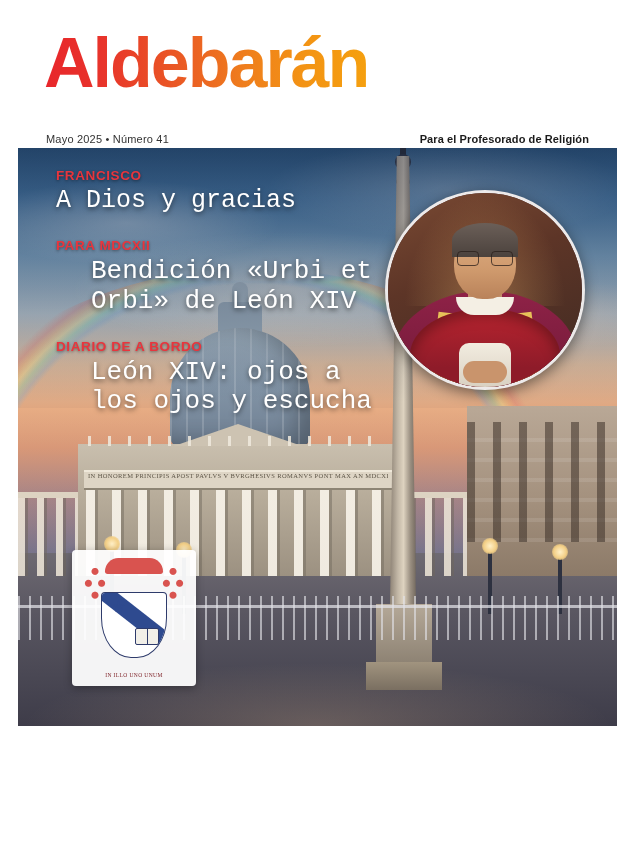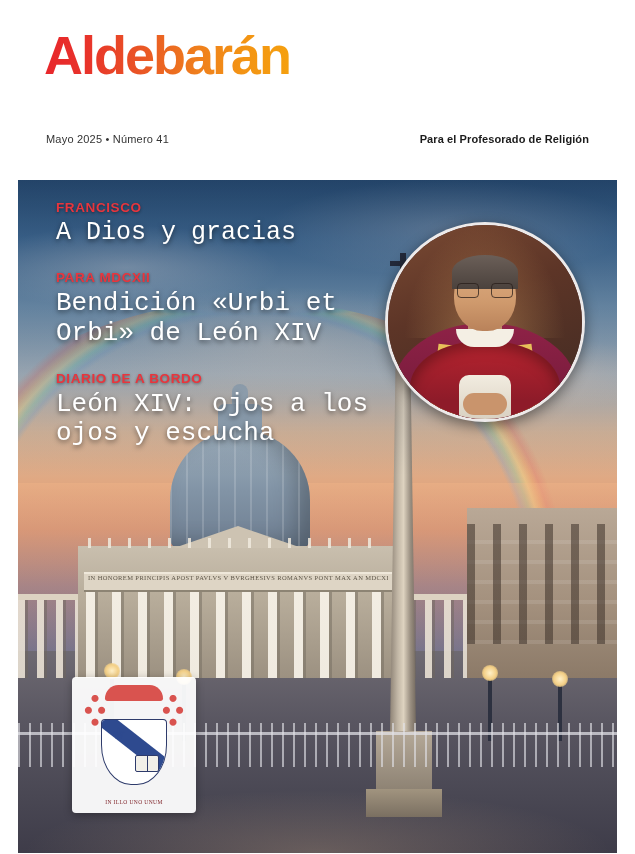--- a/index.html
+++ b/index.html
@@ -30,21 +30,21 @@
     width: 635px;
     height: 163px;
   }
 
   .magazine-title {
     position: absolute;
     left: 44px;
     top: 28px;
     font-family: "Liberation Sans", sans-serif;
     font-weight: bold;
-    font-size: 54px;
+    font-size: 70px;
     letter-spacing: -2px;
     line-height: 1;
     background: linear-gradient(90deg, #e8262b 0%, #e8342b 18%, #ea5a24 42%, #ef7e1d 62%, #f39314 80%, #f5a00f 100%);
     -webkit-background-clip: text;
     background-clip: text;
     color: transparent;
     -webkit-text-fill-color: transparent;
     white-space: nowrap;
   }
 
@@ -64,23 +64,23 @@
     font-size: 11px;
     font-weight: bold;
     color: #1b1b1b;
     letter-spacing: 0.1px;
   }
 
   
   .photo {
     position: absolute;
     left: 18px;
-    top: 180px;
+    top: 148px;
     width: 599px;
-    height: 673px;
+    height: 578px;
     overflow: hidden;
     background: #1a1f33;
   }
 
   
   .sky {
     position: absolute;
     left: 0; top: 0;
     width: 100%;
     height: 72%;
@@ -407,20 +407,21 @@
   .headline {
     font-family: Liberation Mono, monospace;
     font-size: 25px;
     line-height: 1.15;
     color: #ffffff;
     margin: 0 0 22px 0;
     text-shadow: 0 2px 5px rgba(0,0,0,0.55);
   }
   .headline.big {
     font-size: 26px;
+    margin-left: 35px;
   }
   .block-3 .headline { margin-bottom: 0; }
 
   
   .portrait {
     position: absolute;
     right: 32px;
     top: 42px;
     width: 194px;
     height: 194px;

